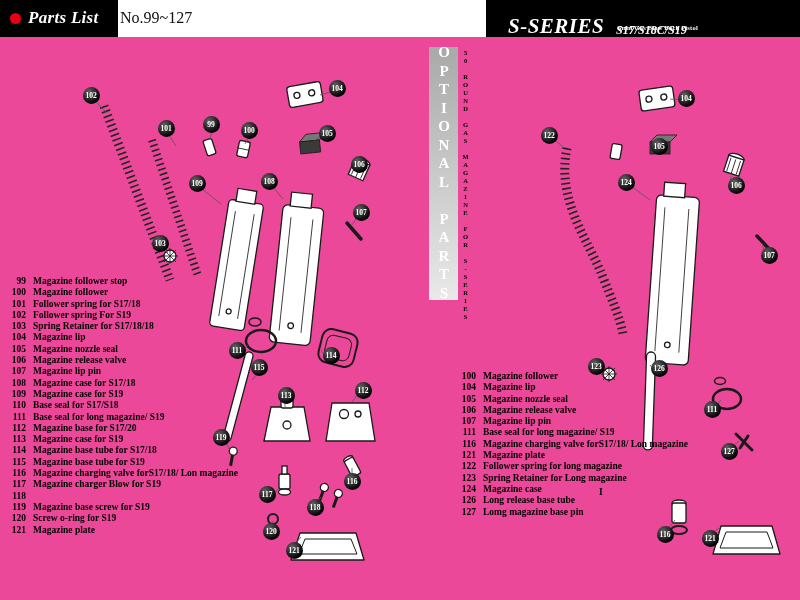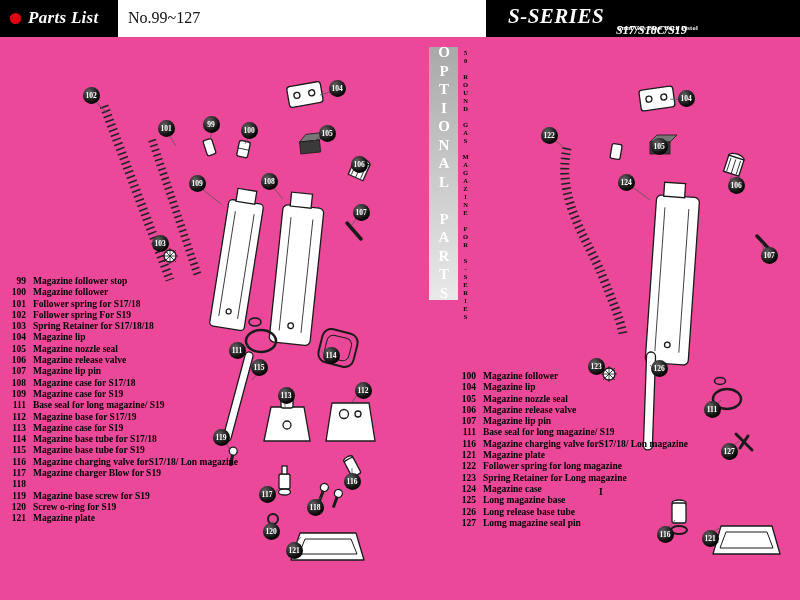--- a/index.html
+++ b/index.html
@@ -3,22 +3,22 @@
 <meta charset="utf-8">
 <style>
   html,body{margin:0;padding:0;background:#fff;}
   #page{position:relative;width:800px;height:600px;background:#ec4899;overflow:hidden;
         font-family:Liberation Serif, serif;}
   
   .header{position:absolute;left:0;top:0;width:800px;height:37px;background:#000;z-index:5;}
   .white-panel{position:absolute;left:118px;top:0;width:368px;height:37px;background:#fff;}
   .red-dot{position:absolute;left:10px;top:13px;width:11px;height:11px;border-radius:50%;background:#e60012;}
   .h-title{position:absolute;left:28px;top:8px;color:#fff;font-size:17px;font-weight:bold;font-style:italic;letter-spacing:.3px;}
-  .h-range{position:absolute;left:128px;top:9px;color:#111;font-size:16px;}
-  .h-brand{position:absolute;left:508px;top:4px;color:#fff;font-size:21px;font-weight:bold;font-style:italic;letter-spacing:.5px;}
+  .h-range{position:absolute;left:120px;top:9px;color:#111;font-size:16px;}
+  .h-brand{position:absolute;left:508px;top:14px;color:#fff;font-size:21px;font-weight:bold;font-style:italic;letter-spacing:.5px;}
   .h-models{position:absolute;left:616px;top:23px;color:#fff;font-size:12px;font-weight:bold;font-style:italic;}
   .h-tagline{position:absolute;left:618px;top:24px;color:#fff;font-size:6.5px;font-weight:bold;letter-spacing:.2px;}
   
   .opt-strip{position:absolute;left:429px;top:47px;width:29px;height:253px;z-index:1;
              background:linear-gradient(180deg,#a9a9a9,#e9e9e9);
              display:flex;align-items:center;justify-content:center;}
   .opt-strip span{writing-mode:vertical-rl;text-orientation:upright;color:#fff;font-weight:bold;
              font-size:15px;letter-spacing:2.5px;white-space:nowrap;}
   .v-caption{position:absolute;left:462px;top:49px;z-index:1;writing-mode:vertical-rl;text-orientation:upright;
              color:#000;font-weight:bold;font-size:6.5px;letter-spacing:1px;white-space:nowrap;}
@@ -304,26 +304,30 @@
       </div>
       <div class="prow">
         <span class="pnum">108</span>
         <span class="pdesc">Magazine case for S17/18</span>
       </div>
       <div class="prow">
         <span class="pnum">109</span>
         <span class="pdesc">Magazine case for S19</span>
       </div>
       <div class="prow">
+        <span class="pnum">110</span>
+        <span class="pdesc">Base seal for S17/S18</span>
+      </div>
+      <div class="prow">
         <span class="pnum">111</span>
         <span class="pdesc">Base seal for long magazine/ S19</span>
       </div>
       <div class="prow">
         <span class="pnum">112</span>
-        <span class="pdesc">Magazine base for S17/19</span>
+        <span class="pdesc">Magazine base for S17/20</span>
       </div>
       <div class="prow">
         <span class="pnum">113</span>
         <span class="pdesc">Magazine case for S19</span>
       </div>
       <div class="prow">
         <span class="pnum">114</span>
         <span class="pdesc">Magazine base tube for S17/18</span>
       </div>
       <div class="prow">
@@ -393,30 +397,26 @@
       </div>
       <div class="prow">
         <span class="pnum">123</span>
         <span class="pdesc">Spring Retainer for Long magazine</span>
       </div>
       <div class="prow">
         <span class="pnum">124</span>
         <span class="pdesc">Magazine case</span>
       </div>
       <div class="prow">
-        <span class="pnum">125</span>
-        <span class="pdesc">Long magazine base</span>
-      </div>
-      <div class="prow">
         <span class="pnum">126</span>
         <span class="pdesc">Long release base tube</span>
       </div>
       <div class="prow">
         <span class="pnum">127</span>
-        <span class="pdesc">Lomg magazine seal pin</span>
+        <span class="pdesc">Lomg magazine base pin</span>
       </div>
     </div>
   <div class="stray-mark">I</div>
 
 <div class="callout" style="left: 91px; top: 95px;">102</div>
     <div class="callout" style="left: 166px; top: 128px;">101</div>
     <div class="callout" style="left: 211px; top: 124px;">99</div>
     <div class="callout" style="left: 249px; top: 130px;">100</div>
     <div class="callout" style="left: 337px; top: 88px;">104</div>
     <div class="callout" style="left: 327px; top: 133px;">105</div>

